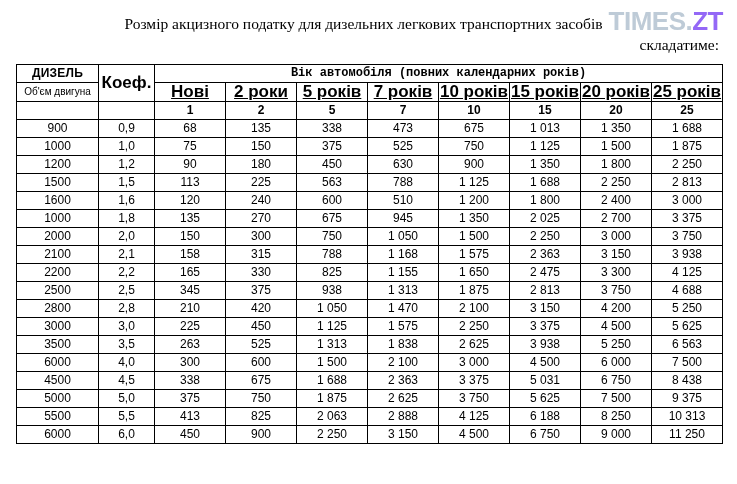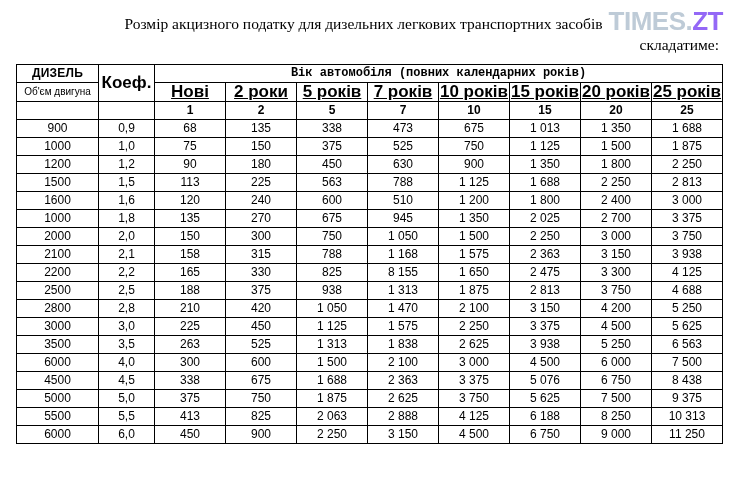--- a/index.html
+++ b/index.html
@@ -263,30 +263,30 @@
           <td class="cell">2 363</td>
           <td class="cell">3 150</td>
           <td class="cell">3 938</td>
         </tr>
         <tr>
           <td class="cell c-vol">2200</td>
           <td class="cell c-coef">2,2</td>
           <td class="cell">165</td>
           <td class="cell">330</td>
           <td class="cell">825</td>
-          <td class="cell">8 155</td>
+          <td class="cell">1 155</td>
           <td class="cell">1 650</td>
           <td class="cell">2 475</td>
           <td class="cell">3 300</td>
           <td class="cell">4 125</td>
         </tr>
         <tr>
           <td class="cell c-vol">2500</td>
           <td class="cell c-coef">2,5</td>
-          <td class="cell">188</td>
+          <td class="cell">345</td>
           <td class="cell">375</td>
           <td class="cell">938</td>
           <td class="cell">1 313</td>
           <td class="cell">1 875</td>
           <td class="cell">2 813</td>
           <td class="cell">3 750</td>
           <td class="cell">4 688</td>
         </tr>
         <tr>
           <td class="cell c-vol">2800</td>
@@ -337,21 +337,21 @@
           <td class="cell">7 500</td>
         </tr>
         <tr>
           <td class="cell c-vol">4500</td>
           <td class="cell c-coef">4,5</td>
           <td class="cell">338</td>
           <td class="cell">675</td>
           <td class="cell">1 688</td>
           <td class="cell">2 363</td>
           <td class="cell">3 375</td>
-          <td class="cell">5 076</td>
+          <td class="cell">5 031</td>
           <td class="cell">6 750</td>
           <td class="cell">8 438</td>
         </tr>
         <tr>
           <td class="cell c-vol">5000</td>
           <td class="cell c-coef">5,0</td>
           <td class="cell">375</td>
           <td class="cell">750</td>
           <td class="cell">1 875</td>
           <td class="cell">2 625</td>

